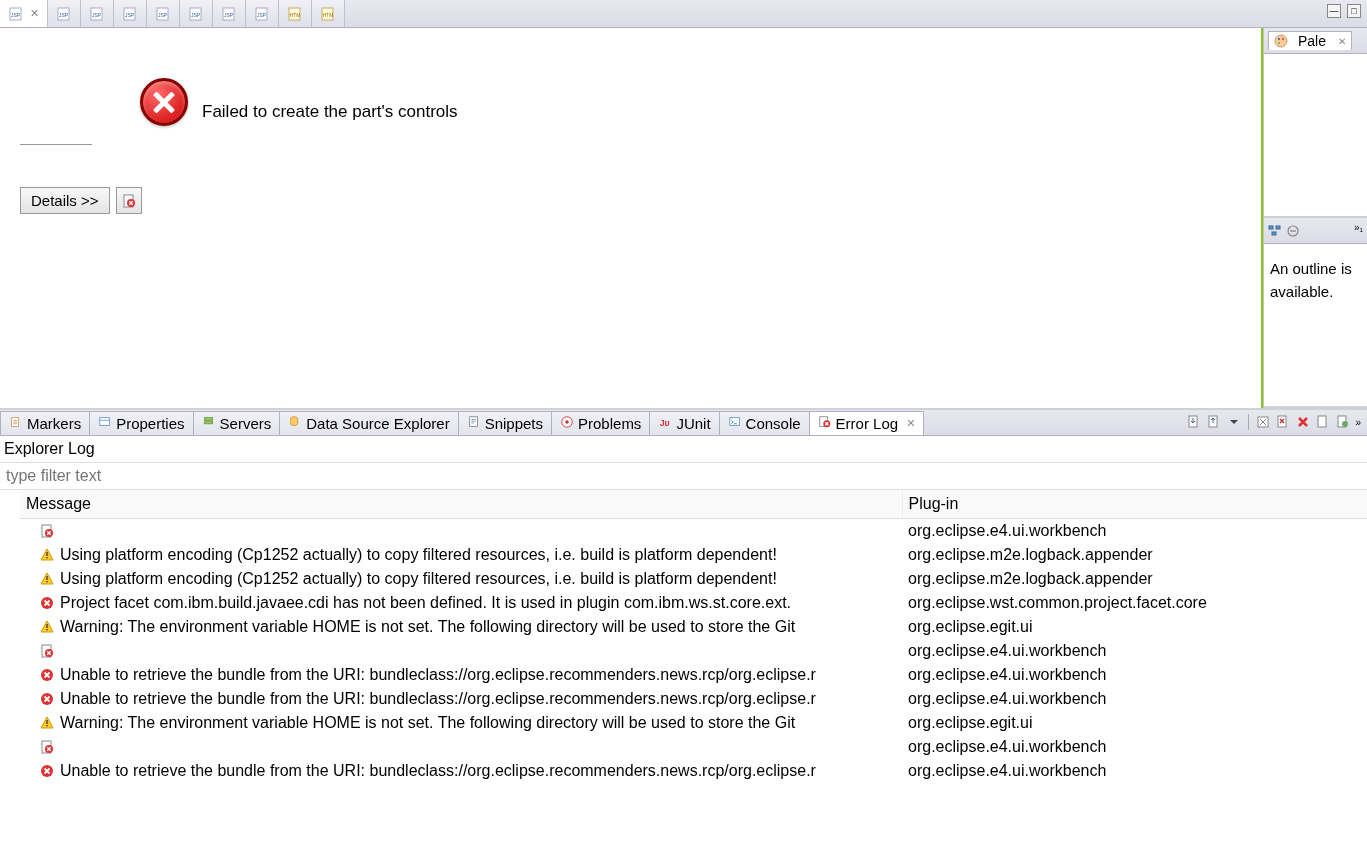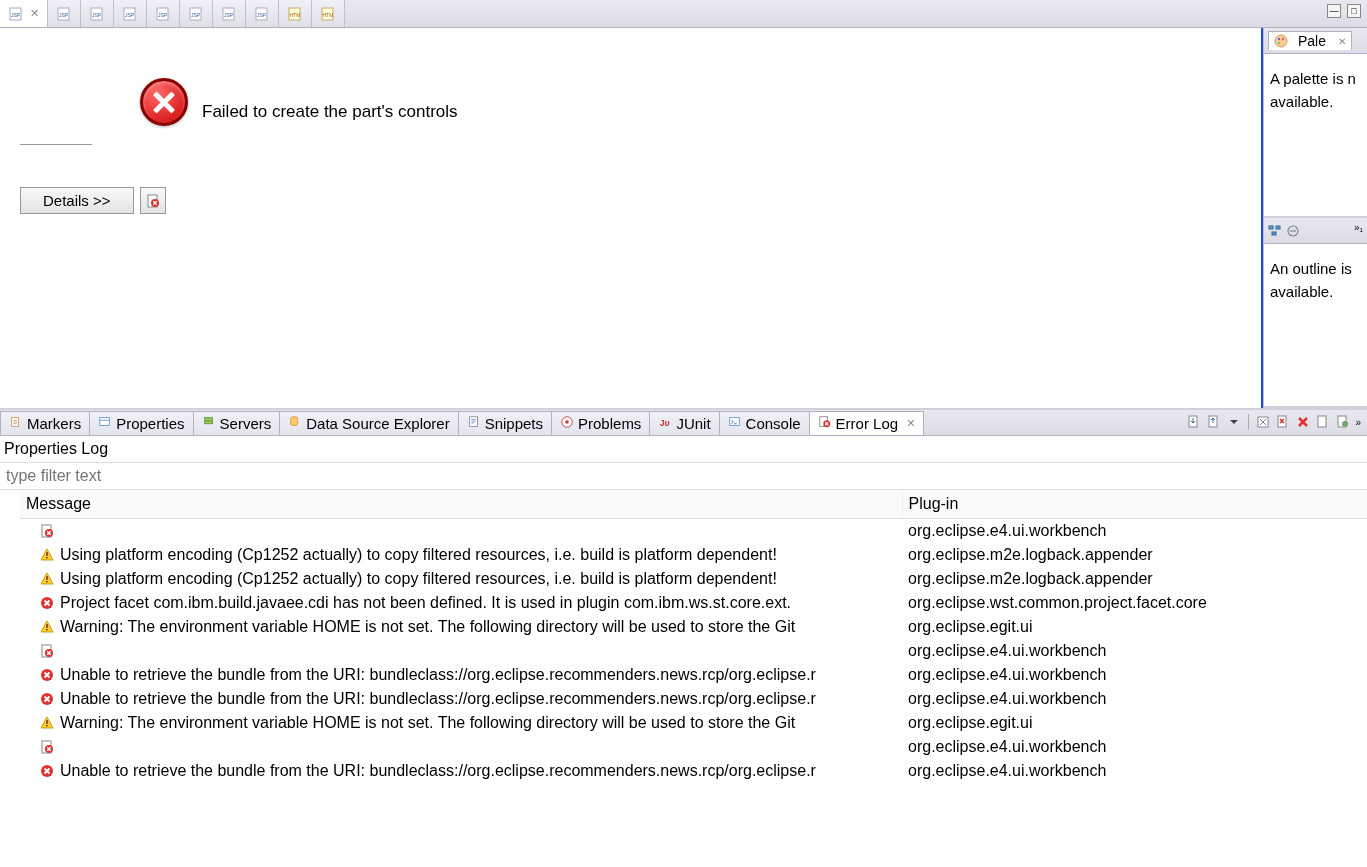--- a/index.html
+++ b/index.html
@@ -10,30 +10,30 @@
 .editor-tab { display: flex; align-items: center; gap: 4px; padding: 2px 8px; border-right: 1px solid #c0c0cc; background: linear-gradient(#f0f0f6, #e0e0ea); cursor: pointer; }
 .editor-tab.active { background: #fff; }
 .file-icon { width: 16px; height: 16px; display: inline-flex; align-items: center; justify-content: center; }
 .jsp-icon svg, .htm-icon svg { width: 16px; height: 16px; }
 .tab-close { font-size: 11px; color: #888; margin-left: 2px; }
 .win-controls { position: absolute; right: 6px; top: 4px; display: flex; gap: 6px; }
 .win-controls span { width: 14px; height: 14px; border: 1px solid #888; display: inline-block; font-size: 9px; text-align: center; line-height: 12px; cursor: pointer; background: #f5f5f5; }
 
 
 .main-row { display: flex; height: 380px; }
-.editor-area { flex: 1; border-right: 2px solid #1d4ed8; background: #fff; padding: 20px 10px; position: relative; }
+.editor-area { flex: 1; border-right: 2px solid #84cc16; background: #fff; padding: 20px 10px; position: relative; }
 .error-block { display: flex; align-items: flex-end; gap: 14px; margin-left: 130px; margin-top: 30px; }
 .big-error-icon { width: 48px; height: 48px; border-radius: 50%; background: radial-gradient(circle at 35% 30%, #ff6b6b, #cc0000); border: 3px solid #880000; display: flex; align-items: center; justify-content: center; position: relative; box-shadow: inset 0 2px 4px rgba(255,255,255,0.4), 0 1px 3px rgba(0,0,0,0.3); }
 .big-error-icon::before, .big-error-icon::after { content: ""; position: absolute; width: 26px; height: 5px; background: #fff; border-radius: 1px; }
 .big-error-icon::before { transform: rotate(45deg); }
 .big-error-icon::after { transform: rotate(-45deg); }
 .error-text { font-size: 17px; padding-bottom: 4px; }
 .underline-rule { width: 72px; border-bottom: 1px solid #999; margin-top: 18px; margin-left: 10px; }
 .details-row { display: flex; gap: 6px; margin-top: 42px; margin-left: 10px; }
-.details-btn { padding: 4px 22px; border: 1px solid #999; background: linear-gradient(#f8f8f8, #e4e4e4); cursor: pointer; font-size: 15px; }
+.details-btn { padding: 4px 10px; border: 1px solid #999; background: linear-gradient(#f8f8f8, #e4e4e4); cursor: pointer; font-size: 15px; }
 .small-err-btn { width: 26px; border: 1px solid #999; background: linear-gradient(#f8f8f8, #e4e4e4); display: flex; align-items: center; justify-content: center; cursor: pointer; }
 
 
 .right-col { width: 104px; display: flex; flex-direction: column; border-left: 1px solid #c0c0cc; }
 .side-panel { flex: 1; border-bottom: 2px solid #d0d0d8; background: #fff; }
 .side-tabbar { height: 26px; background: linear-gradient(#e8e8f0, #dcdce6); border-bottom: 1px solid #b0b0c0; display: flex; align-items: center; padding: 0 4px; gap: 4px; position: relative; }
 .side-tab { display: flex; align-items: center; gap: 10px; padding: 1px 5px; background: #fff; border: 1px solid #b0b0c0; border-bottom: none; font-size: 14px; cursor: pointer; }
 .side-tab .tab-close { font-size: 10px; }
 .side-content { padding: 14px 6px; font-size: 15px; line-height: 1.5; }
 .side-extra-icons { position: absolute; right: 4px; top: 4px; display: flex; gap: 3px; }
@@ -189,21 +189,20 @@
                 <circle cx="7" cy="7" r="6" fill="#fc9" stroke="#c96"></circle>
                 <circle cx="5" cy="5" r="1.2" fill="#66c"></circle>
                 <circle cx="9" cy="5" r="1.2" fill="#c66"></circle>
                 <circle cx="5" cy="9" r="1.2" fill="#6c6"></circle>
               </svg>
           </span>
           <span>Pale</span>
           <span class="tab-close">✕</span>
         </div>
       </div>
-      <div class="side-content">A palette is n available.</div>
     </div>
     <div class="side-panel">
       <div class="side-tabbar">
         <span class="mini-ico">
           <svg width="14" height="14" viewBox="0 0 14 14">
               <rect x="1" y="2" width="4" height="3" fill="#69c" stroke="#369"></rect>
               <rect x="8" y="2" width="4" height="3" fill="#69c" stroke="#369"></rect>
               <rect x="4" y="8" width="4" height="3" fill="#69c" stroke="#369"></rect>
             </svg>
         </span>
@@ -335,21 +334,21 @@
         <svg viewBox="0 0 16 16">
           <rect x="3" y="2" width="8" height="11" fill="#fff" stroke="#888"></rect>
           <circle cx="10" cy="10" r="3" fill="#6a6"></circle>
         </svg>
       </span>
     <span style="font-size:10px;">»</span>
   </div>
 </div>
 
 
-<div class="log-title">Properties Log</div>
+<div class="log-title">Explorer Log</div>
 <input class="filter-input" placeholder="type filter text" style="">
 <table class="log-table">
   <thead>
     <tr>
       <th class="col-msg">Message</th>
       <th class="col-plugin">Plug-in</th>
     </tr>
   </thead>
   <tbody id="log-rows">
       <tr>

